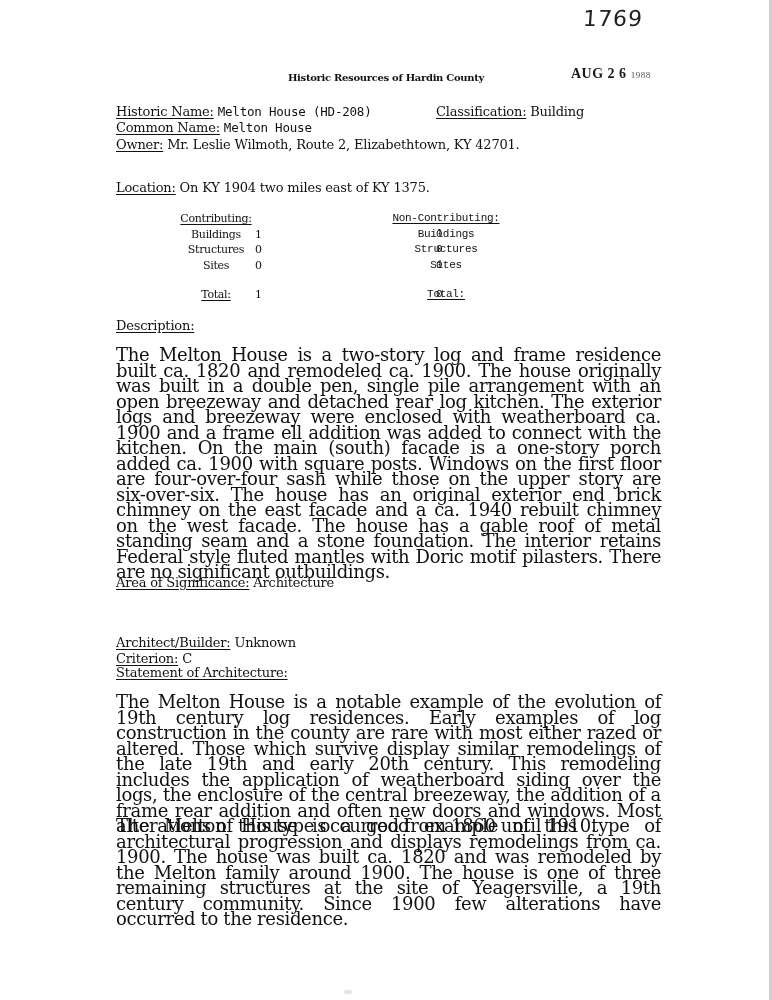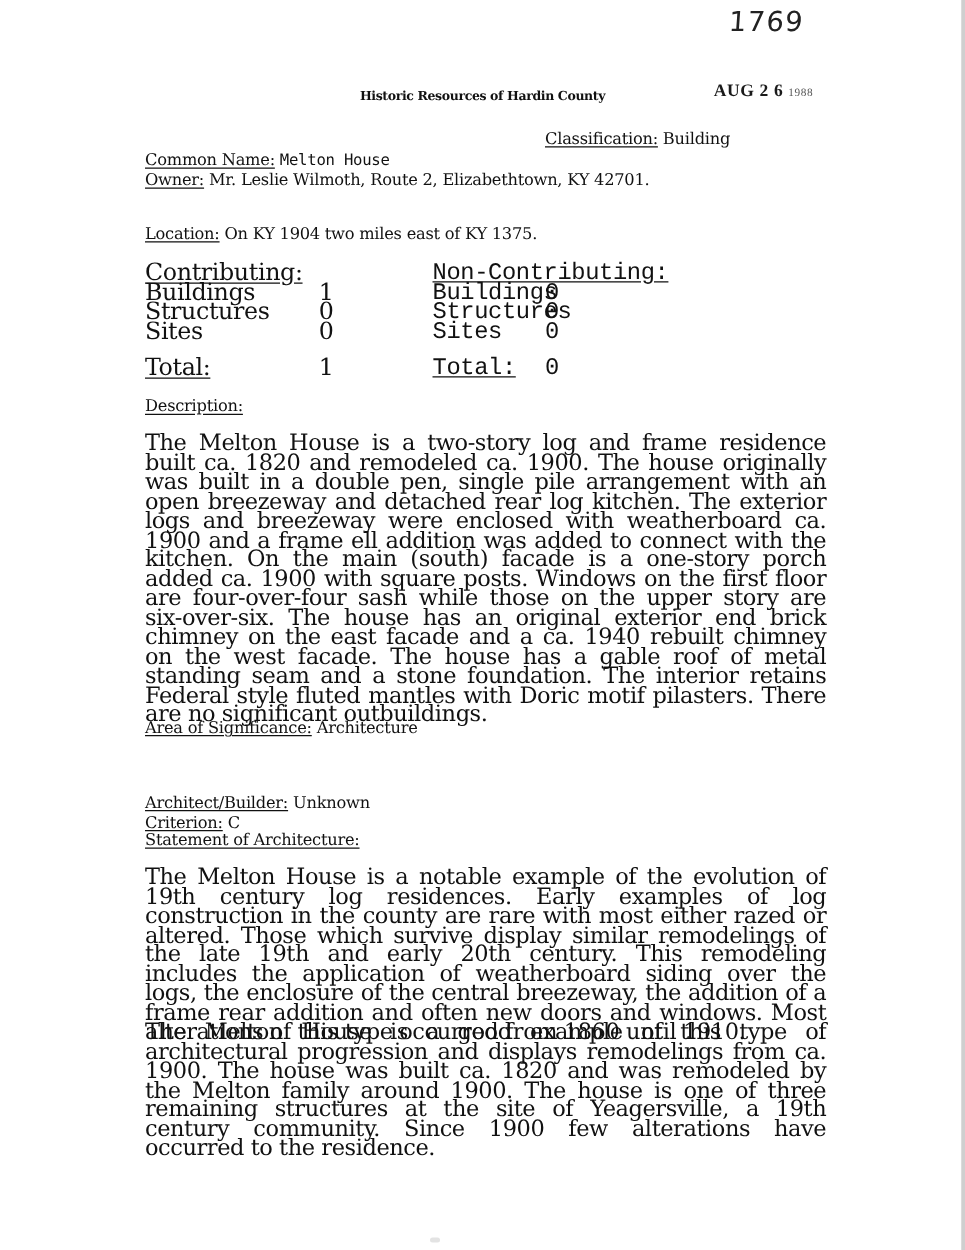--- a/index.html
+++ b/index.html
@@ -21,21 +21,21 @@
     color: #1a1a1a; letter-spacing: 0.5px; margin-top: 20px;
   }
   .stamp .faint { font-size: 9px; font-weight: normal; color: #555; margin-left: 4px; }
   .title {
     position: absolute; left: 0; width: 772px; top: 72px; text-align: center;
     font-size: 10px; font-weight: bold; letter-spacing: -0.3px;
   }
   .field { position: absolute; font-size: 13px; white-space: nowrap; line-height: 15px; letter-spacing: -0.2px; }
   .lbl { text-decoration: underline; text-underline-offset: 2px; }
   .mono { font-family: "DejaVu Sans Mono", "Liberation Mono", monospace; font-size: 12.5px; }
-  .counts { position: absolute; font-size: 19px; line-height: 15.5px; letter-spacing: -0.3px; }
+  .counts { position: absolute; font-size: 11px; line-height: 15.5px; letter-spacing: -0.3px; text-align: center; }
   .counts .row { height: 15.5px; position: relative; white-space: nowrap; }
   .counts .num { position: absolute; }
   .para {
     position: absolute; left: 116px; width: 545px;
     font-size: 18px; line-height: 15.5px; text-align: justify; letter-spacing: -0.35px;
   }
   .smudge { position: absolute; left: 344px; top: 990px; width: 8px; height: 4px; background: #e3e3e3; border-radius: 2px; }
 </style>
 </head>
 <body>
@@ -43,20 +43,24 @@
 <div class="page">
   <div class="right-edge"></div>
 
   <div class="handwritten">1769</div>
   <div class="stamp">
     <span>AUG 2 6</span><span class="faint">1988</span>
   </div>
 
   <div class="title">Historic Resources of Hardin County</div>
 
+  <div class="field" style="left:116px; top:104px;">
+    <span class="lbl">Historic Name:</span>
+    <span class="mono">Melton House (HD-208)</span>
+  </div>
   <div class="field" style="left:436px; top:104px;">
     <span class="lbl">Classification:</span>
     <span>Building</span>
   </div>
   <div class="field" style="left:116px; top:120px;">
     <span class="lbl">Common Name:</span>
     <span class="mono">Melton House</span>
   </div>
 
   <div class="field" style="left:116px; top:137px;">

